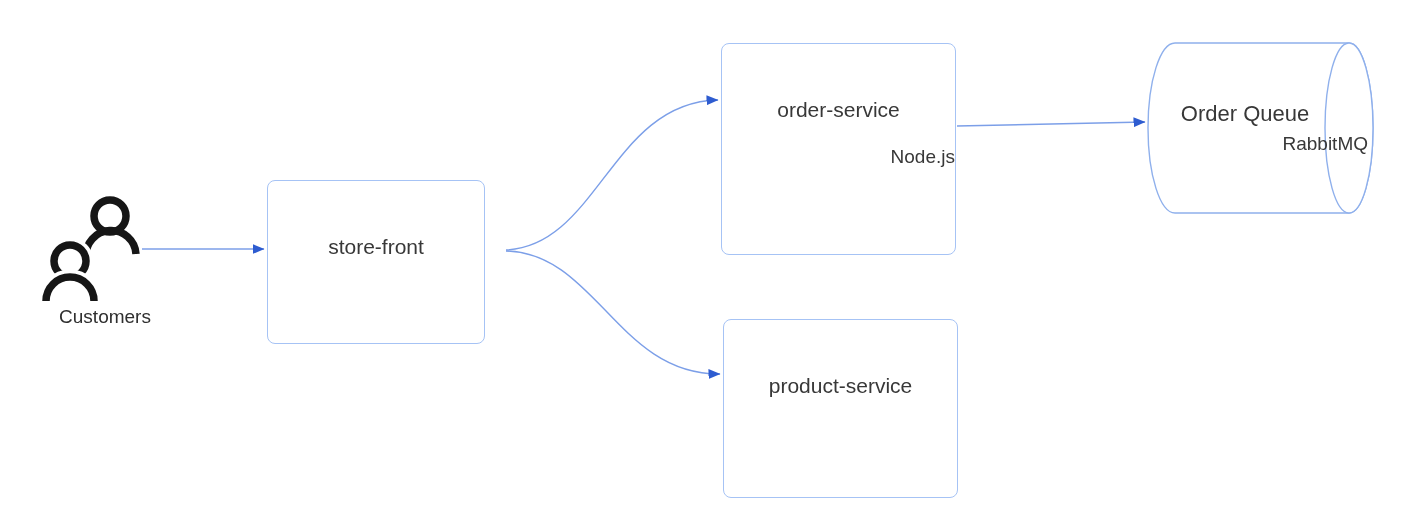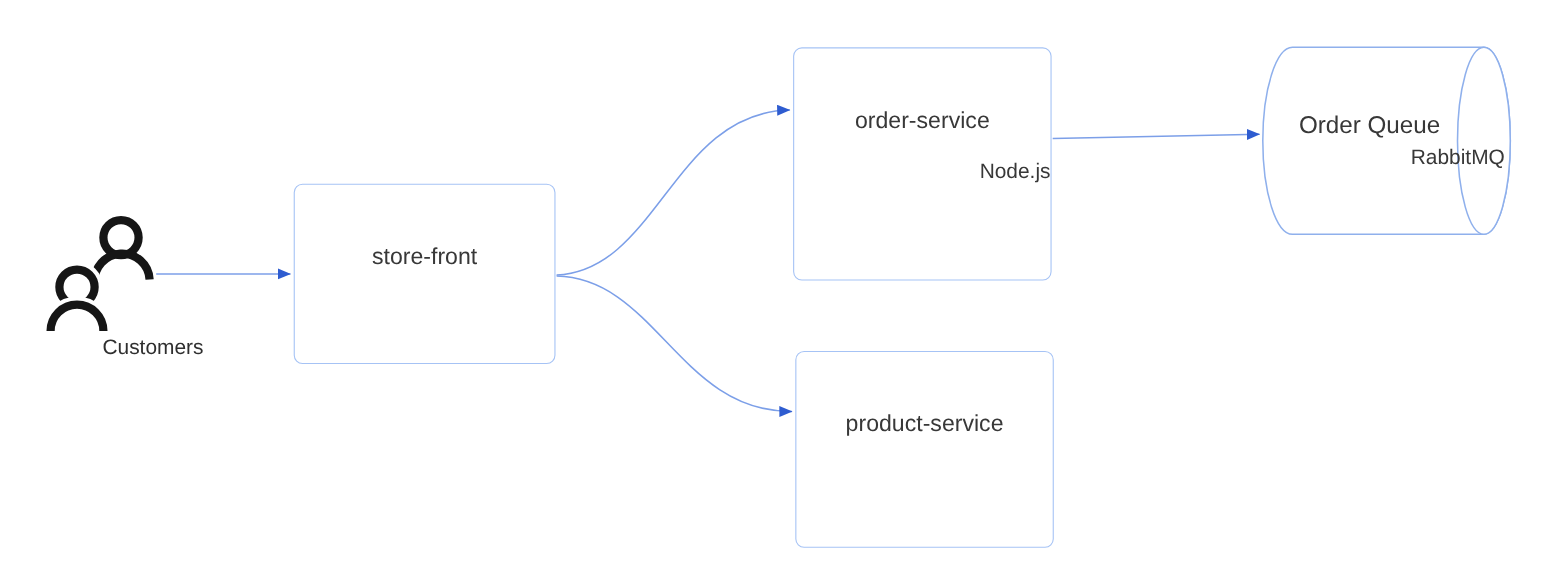--- a/index.html
+++ b/index.html
@@ -83,21 +83,21 @@
     pointer-events: none;
   }
   .queue-title { top: 60px; font-size: 22px; }
   .queue-subtitle { top: 94px; margin-left: 28px; }
 
   .customers-label {
     position: absolute;
     left: 25px;
     top: 306px;
     width: 160px;
-    text-align: right;
+    text-align: center;
     font-size: 19px;
     color: #2f2f2f;
   }
 </style>
 </head>
 <body>
 
 <div class="canvas">
 
   <svg class="edge-layer" viewBox="0 0 1424 525" xmlns="http://www.w3.org/2000/svg">
@@ -127,21 +127,21 @@
         <path class="person-stroke" d="M 86 257 A 25 25 0 0 1 136 254"></path>
 
         <circle class="person-halo" cx="70" cy="261" r="16"></circle>
         <circle class="person-stroke" cx="70" cy="261" r="16"></circle>
         <path class="person-halo" d="M 46 301 A 24 24 0 0 1 94 301"></path>
         <path class="person-stroke" d="M 46 301 A 24 24 0 0 1 94 301"></path>
       </g>
     </g>
   </svg>
 
-  <div class="node-box" style="left:267px; top:167px; width:238px; height:164px;">
+  <div class="node-box" style="left:267px; top:180px; width:218px; height:164px;">
     <div class="node-title box-title">store-front</div>
   </div>
 
   <div class="node-box" style="left:721px; top:43px; width:235px; height:212px;">
     <div class="node-title box-title">order-service</div>
     <div class="node-subtitle box-subtitle">Node.js</div>
   </div>
 
   <div class="node-box" style="left:723px; top:319px; width:235px; height:179px;">
     <div class="node-title box-title">product-service</div>

